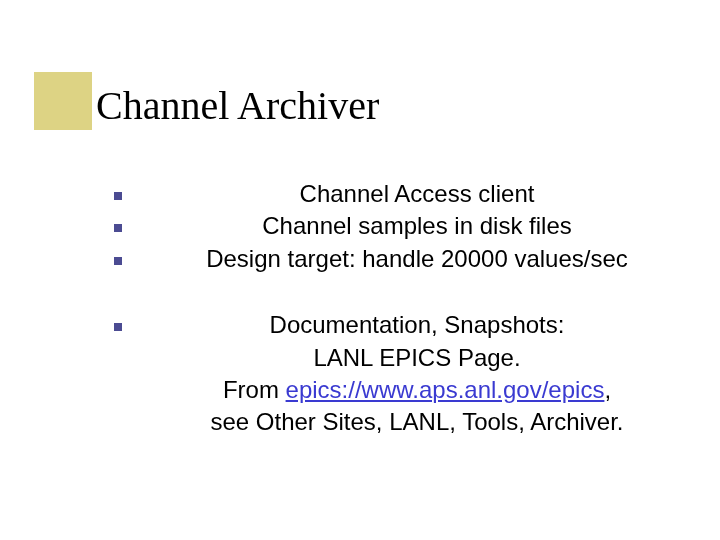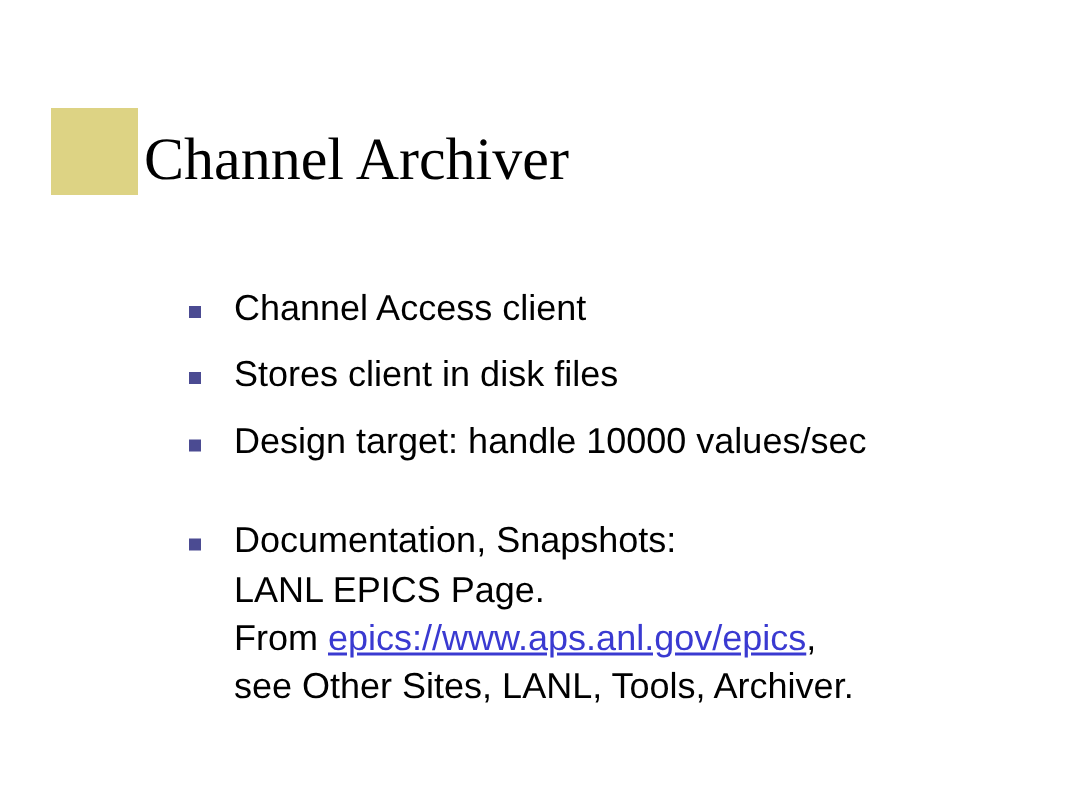--- a/index.html
+++ b/index.html
@@ -10,20 +10,21 @@
     background: #ffffff;
     font-family: Verdana, Geneva, sans-serif;
     color: #000;
     overflow: hidden;
   }
   .slide {
     position: relative;
     width: 720px;
     height: 388px;
     box-sizing: border-box;
+    text-align: center;
   }
   .accent-box {
     position: absolute;
     top: 72px;
     left: 34px;
     width: 58px;
     height: 58px;
     background: #ddd384;
   }
   .title {
@@ -42,21 +43,21 @@
     right: 30px;
   }
   .group {
     margin-bottom: 34px;
   }
   .item {
     display: flex;
     align-items: flex-start;
     font-size: 24px;
     line-height: 1.35;
-    margin: 12px;
+    margin: 0;
   }
   .bullet {
     display: inline-block;
     width: 8px;
     height: 8px;
     background: #4b4b92;
     margin-top: 14px;
     margin-right: 22px;
     flex-shrink: 0;
   }
@@ -77,25 +78,25 @@
 
   <div class="content">
 
     <div class="group">
       <div class="item">
         <span class="bullet"></span>
         <span class="text">Channel Access client</span>
       </div>
       <div class="item">
         <span class="bullet"></span>
-        <span class="text">Stores client in disk files</span>
+        <span class="text">Channel samples in disk files</span>
       </div>
       <div class="item">
         <span class="bullet"></span>
-        <span class="text">Design target: handle 10000 values/sec</span>
+        <span class="text">Design target: handle 20000 values/sec</span>
       </div>
     </div>
 
     <div class="group">
       <div class="item">
         <span class="bullet"></span>
         <span class="text"><span style="white-space:pre-line">Documentation, Snapshots:
 LANL EPICS Page.
 From  </span><a class="link" href="#">epics://www.aps.anl.gov/epics</a><span style="white-space:pre-line">,
 see Other Sites, LANL, Tools, Archiver.</span>

